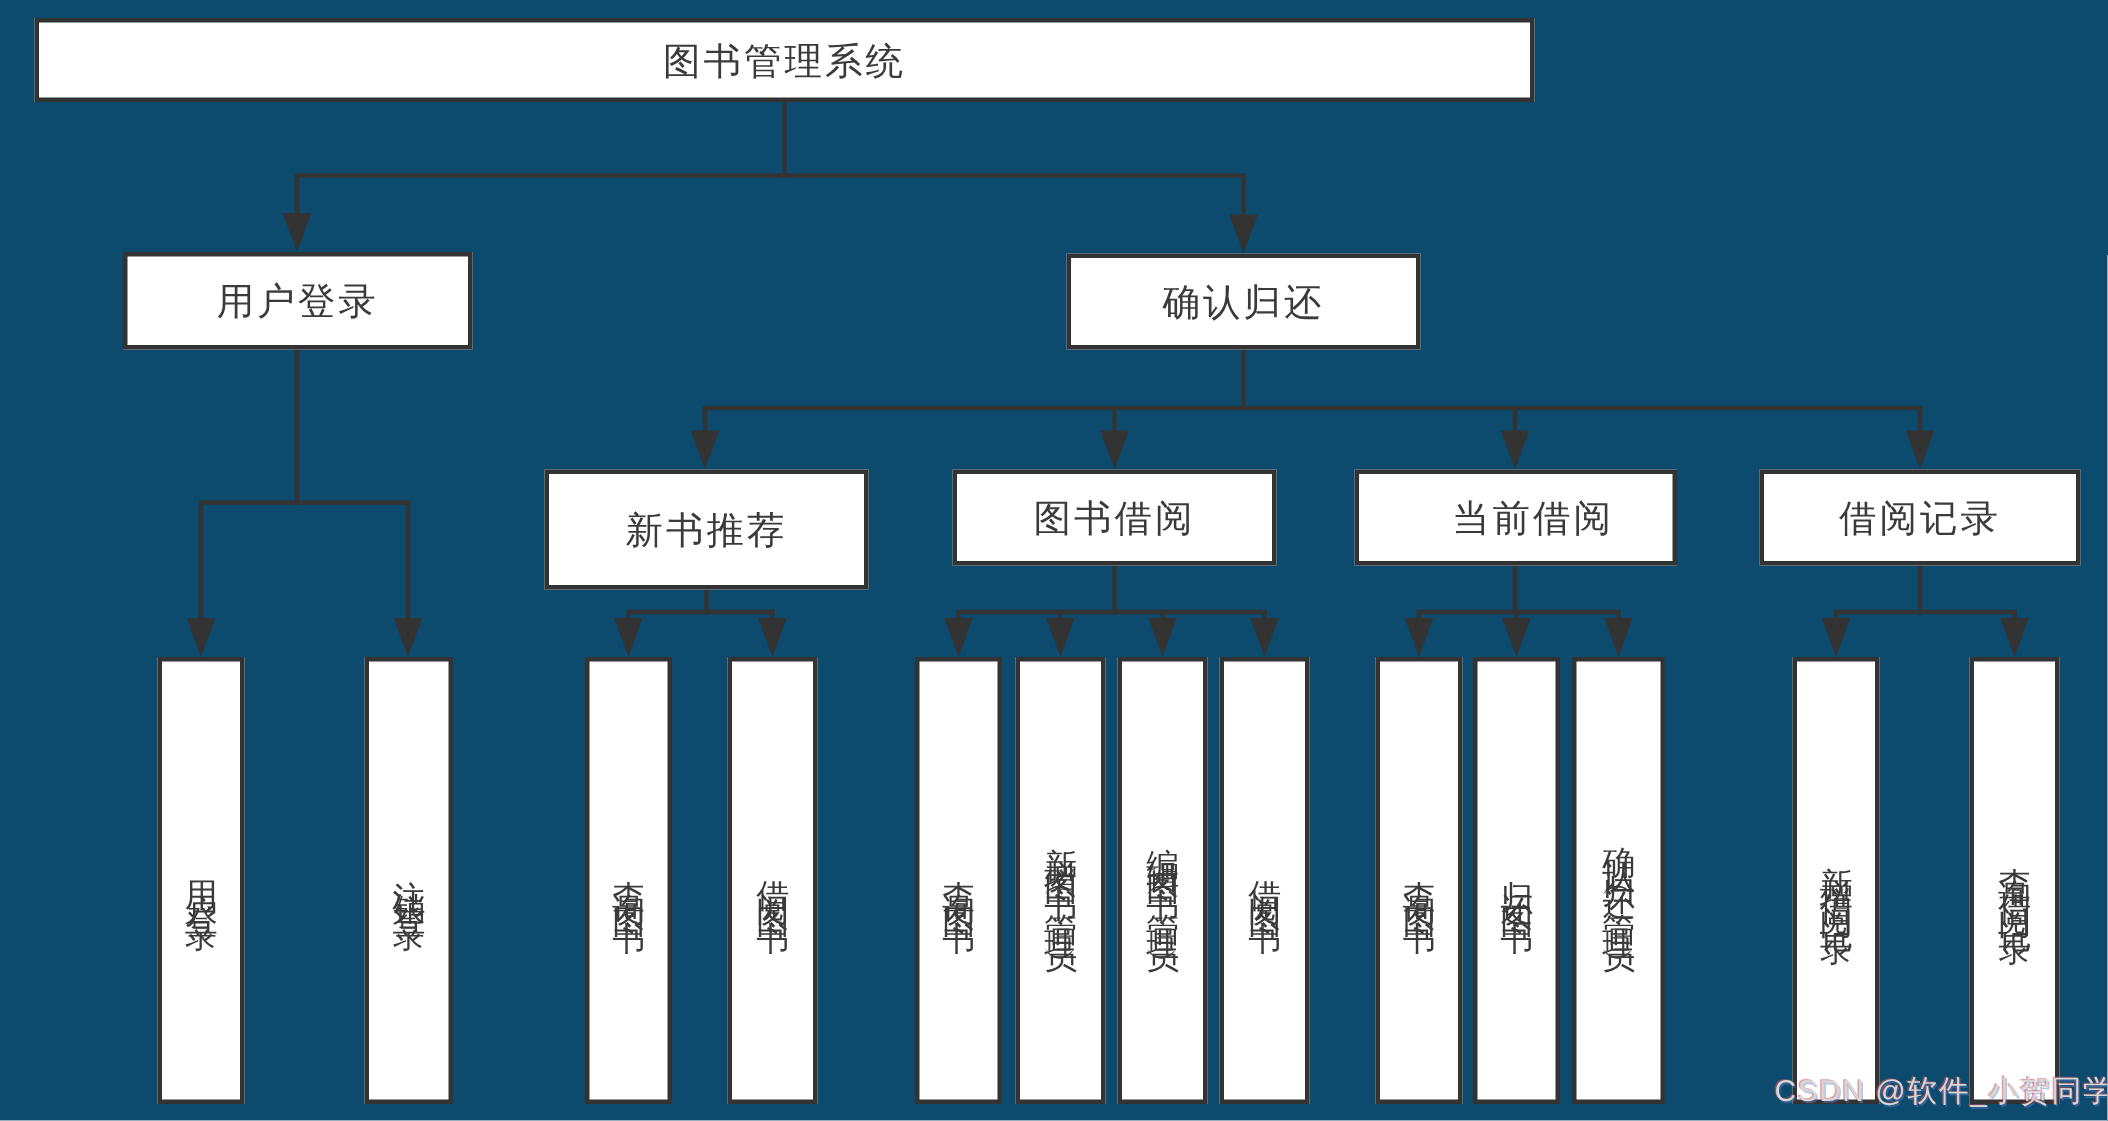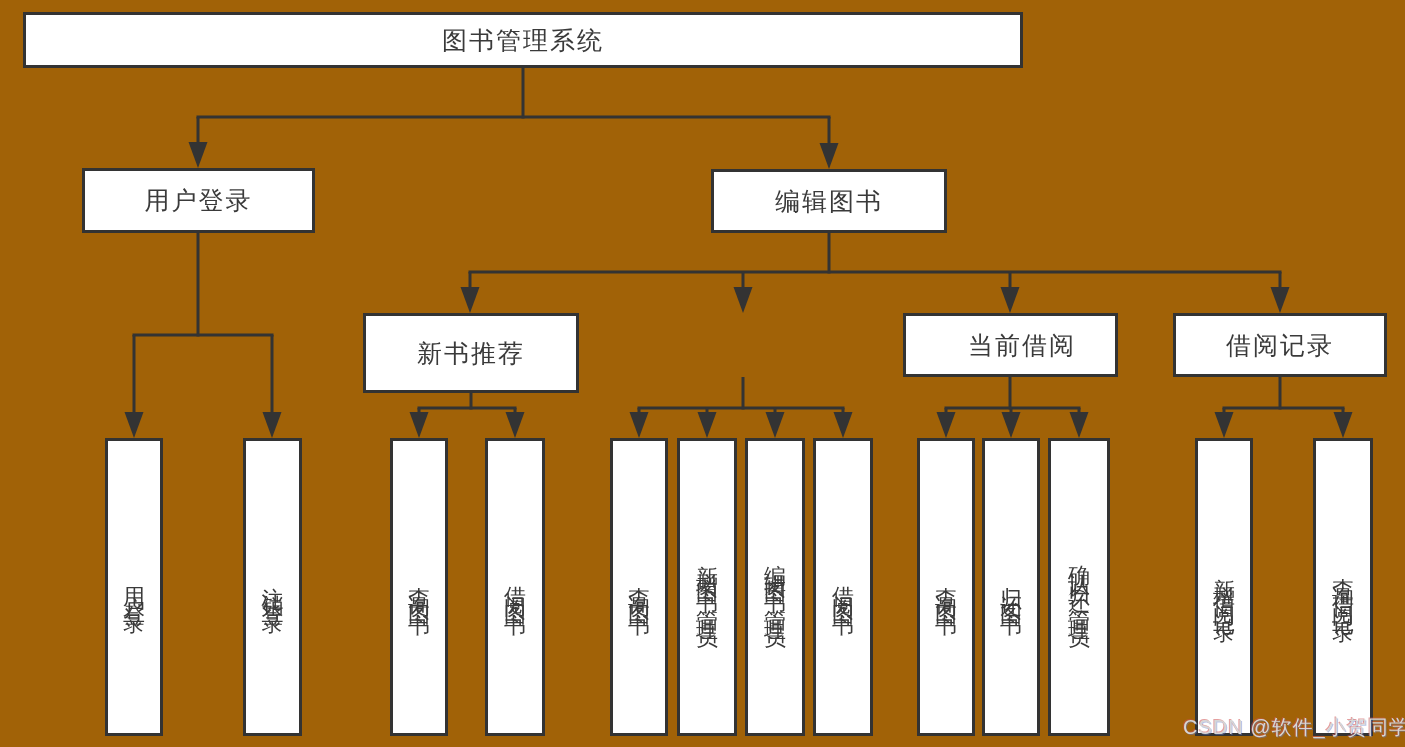--- a/index.html
+++ b/index.html
@@ -5,21 +5,21 @@
   html, body {
     margin: 0;
     padding: 0;
     background: #ffffff;
     font-family: "Liberation Sans", sans-serif;
   }
   .canvas {
     position: relative;
     width: 1405px;
     height: 747px;
-    background: #a16207;
+    background: #0c4a6e;
     overflow: hidden;
   }
   svg.wires {
     position: absolute;
     left: 0; top: 0;
     width: 1405px;
     height: 747px;
   }
   .node {
     position: absolute;
@@ -137,23 +137,24 @@
       <polygon points="1069.5,412 1088.5,412 1079,438"></polygon>
 
       <polygon points="1214.5,412 1233.5,412 1224,438"></polygon>
       <polygon points="1333.5,412 1352.5,412 1343,438"></polygon>
     </g>
   </svg>
 
   <div class="node" style="left:23px; top:12px; width:1000px; height:56px;">图书管理系统</div>
 
   <div class="node" style="left:82px; top:168px; width:233px; height:65px;">用户登录</div>
-  <div class="node" style="left:711px; top:169px; width:236px; height:64px;">编辑图书</div>
+  <div class="node" style="left:711px; top:169px; width:236px; height:64px;">确认归还</div>
 
   <div class="node" style="left:363px; top:313px; width:216px; height:80px;">新书推荐</div>
+  <div class="node" style="left:635px; top:313px; width:216px; height:64px;">图书借阅</div>
   <div class="node" style="left:903px; top:313px; width:215px; height:64px;padding-left:23px;">当前借阅</div>
   <div class="node" style="left:1173px; top:313px; width:214px; height:64px;">借阅记录</div>
 
   <div class="leaf" style="left:105px; top:438px; width:58px; height:298px;">
     <span class="vtext">用户登录</span>
   </div>
   <div class="leaf" style="left:243px; top:438px; width:59px; height:298px;">
     <span class="vtext">注销登录</span>
   </div>
 

